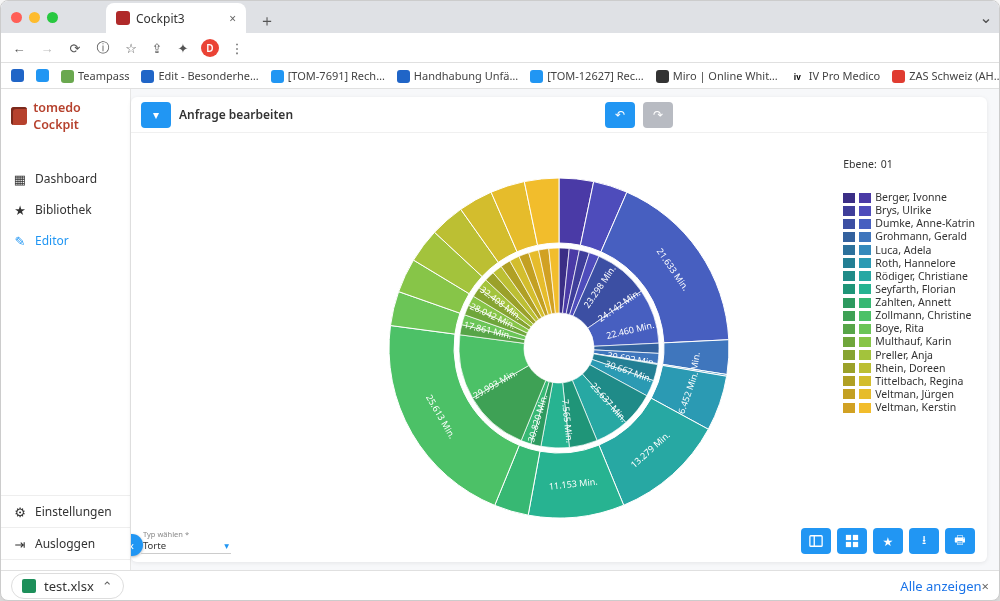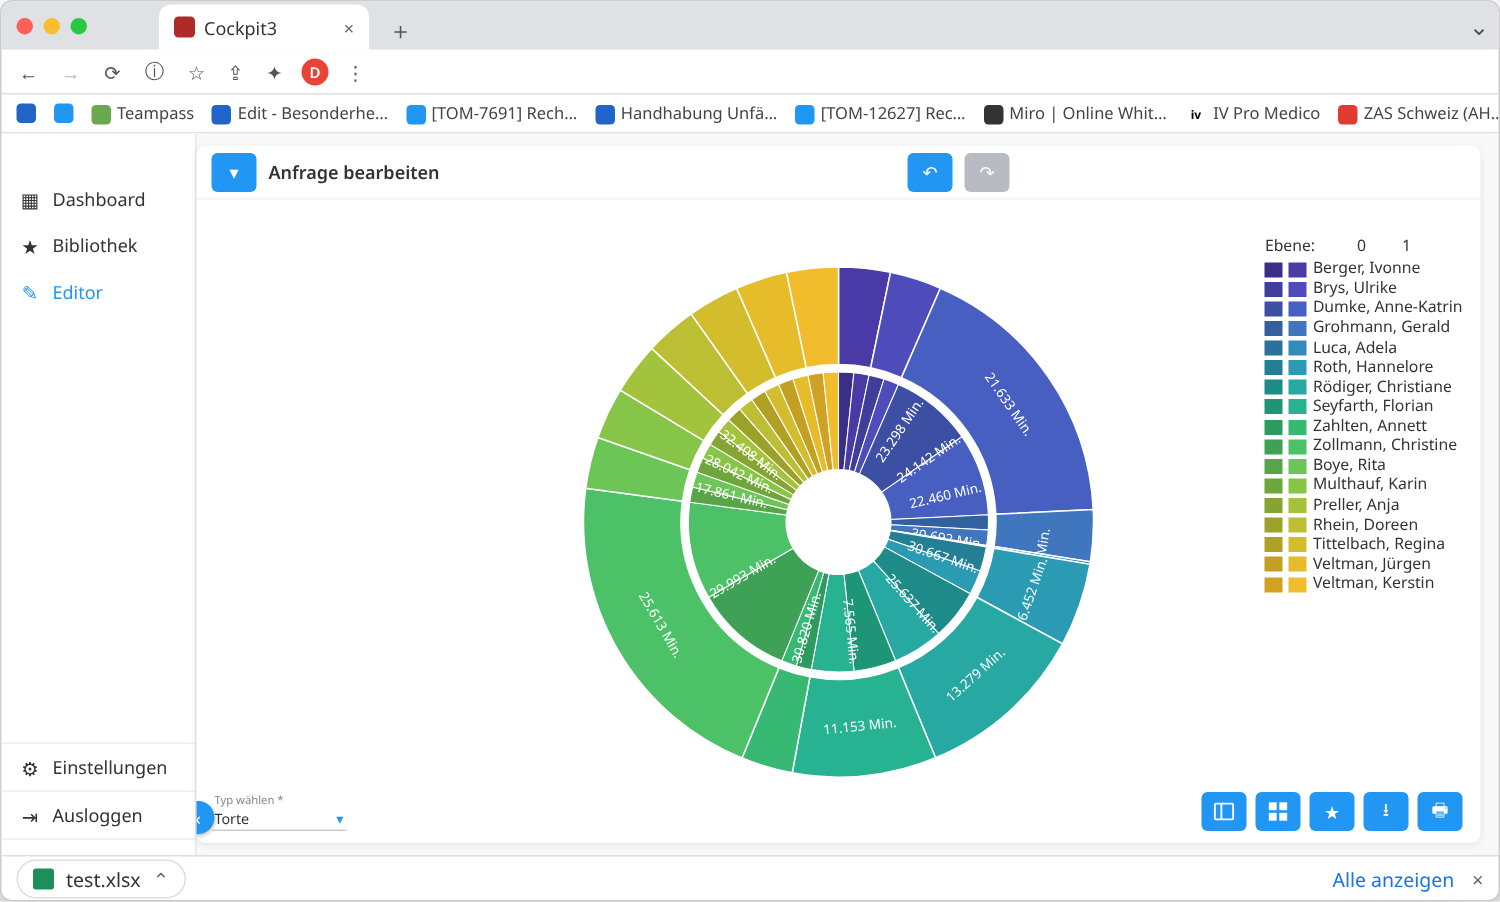--- a/index.html
+++ b/index.html
@@ -55,40 +55,40 @@
   .btn.small { width:30px; padding:0; }
   .toolbar-title { font-size:12px; color:#333; font-weight:600; }
   .spacer { flex:1; }
 
   .chart-wrap { flex:1; position:relative; display:flex; justify-content:center; align-items:center; }
   svg.pie { display:block; }
   .slice-label { font-size:9px; fill:#fff; text-anchor:middle; dominant-baseline:middle; }
 
   
   .legend { position:absolute; right:12px; top:60px; font-size:10.5px; color:#333; }
-  .legend .hdr { display:flex; gap:24px; margin-bottom:2px; align-items:center;}
+  .legend .hdr { display:flex; gap:0; margin-bottom:20px; align-items:center;}
   .legend .hdr span.lbl{ margin-right:4px;}
   .legend .row { display:flex; align-items:center; gap:4px; line-height:1.25; }
   .legend .sw { width:12px; height:10px; display:inline-block; }
 
   
   .card-bottom { position:absolute; left:10px; bottom:8px; display:flex; align-items:center; gap:6px; }
   .select-chip { width:90px; font-size:9.5px; border-bottom:1px solid #ccc; padding:1px 2px; }
   .select-chip .tiny { font-size:7.5px; color:#888; }
   .select-chip .val { display:flex; justify-content:space-between; align-items:center; color:#333; }
   .fab { position:absolute; left:-10px; bottom:6px; width:22px; height:22px; border-radius:50%; background:#2196f3; color:#fff; display:flex; align-items:center; justify-content:center; font-size:12px; cursor:pointer; box-shadow:0 1px 3px rgba(0,0,0,.3);}
 
   .action-bar { position:absolute; right:12px; bottom:8px; display:flex; gap:6px; }
 
   
   .download-shelf { height:30px; border-top:1px solid #e0e0e0; display:flex; align-items:center; padding:0 10px; font-size:13px; color:#333; }
   .dl { display:flex; align-items:center; gap:8px; border:1px solid #ddd; border-radius:14px; padding:3px 10px; cursor:pointer;}
   .dl .xls { width:14px;height:14px; background:#1d8f5a; border-radius:2px; display:inline-block; }
   .shelf-spacer{flex:1}
-  .shelf-link { color:#1a73e8; cursor:pointer; margin-right:12px;}
+  .shelf-link { color:#1a73e8; cursor:pointer; margin-right:0;}
   .shelf-x { cursor:pointer; color:#666; }
 
 </style>
 </head>
 <body>
 
 <div class="window">
 
   <div class="tab-strip">
     <div class="mac-dots">
@@ -160,20 +160,24 @@
       <div class="bm">
         <span class="bmi" style="background: rgb(224, 60, 49);"></span>
         <span>ZAS Schweiz (AH…</span>
       </div>
       <div class="bm-spacer"></div>
     </div>
 
   <div class="app">
 
     <div class="sidebar">
+      <div class="brand">
+        <span class="logo"></span>
+        <span>tomedo Cockpit</span>
+      </div>
       <div class="section-space"></div>
       <div class="nav-item">
         <span class="ni">▦</span>
         <span>Dashboard</span>
       </div>
       <div class="nav-item">
         <span class="ni">★</span>
         <span>Bibliothek</span>
       </div>
       <div class="nav-item active">

